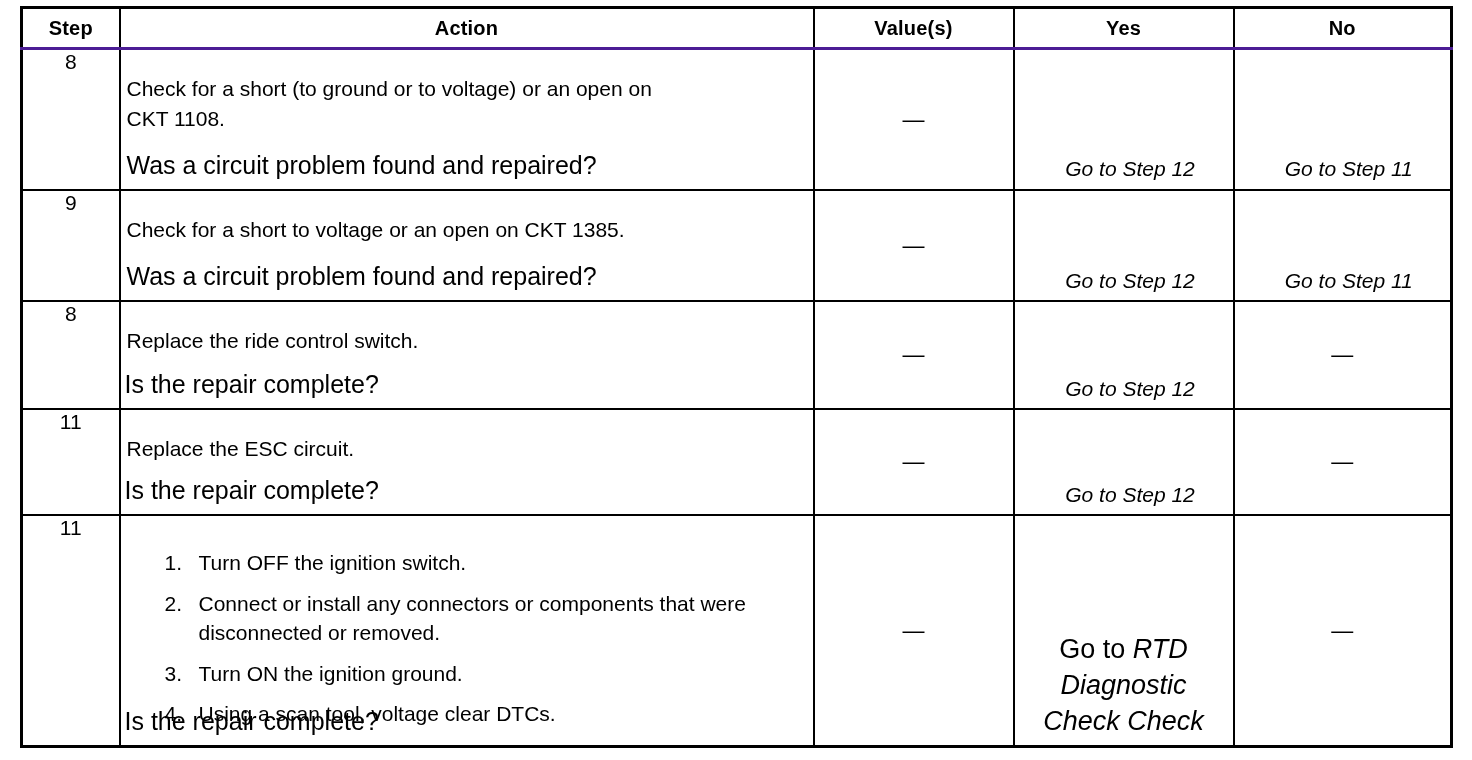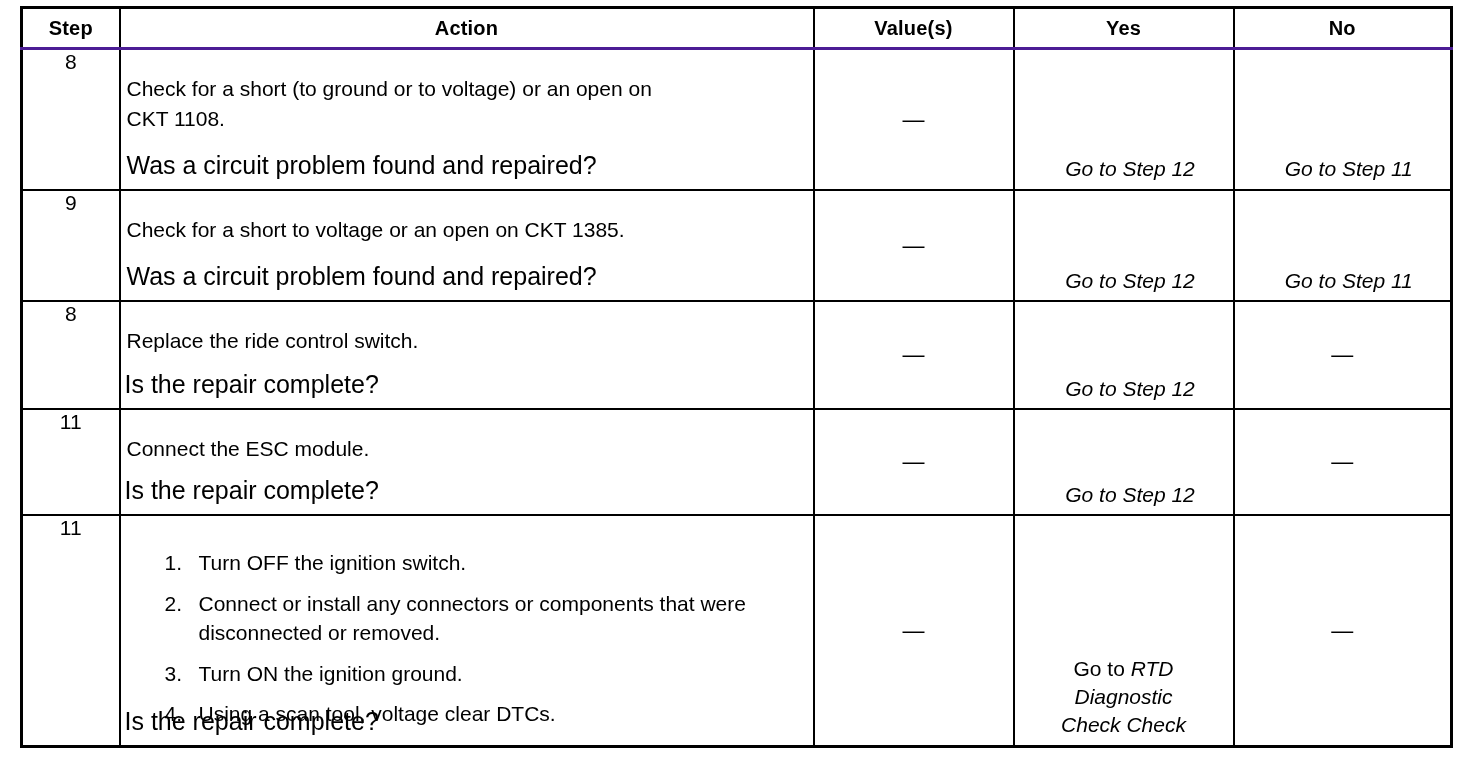--- a/index.html
+++ b/index.html
@@ -152,21 +152,21 @@
     font-size: 21px;
     line-height: 1.32;
     white-space: nowrap;
   }
   .goto-block {
     position: absolute;
     left: 0;
     right: 0;
     bottom: 6px;
     text-align: center;
-    font-size: 21px;
+    font-size: 27px;
     line-height: 1.34;
   }
   .goto-block .plain { font-style: normal; }
   .goto-block .ital  { font-style: italic; }
   .goto-block .ln { display: block; white-space: nowrap; }
 
   
   .r8  td { height: 106px; }
   .r9  td { height: 74px;  }
   .r10 td { height: 106px; }
@@ -264,21 +264,21 @@
         </td>
         <td class="vcell">
           <span class="dash-mid">—</span>
         </td>
       </tr>
 
       <tr class="r11">
         <td class="step-cell">11</td>
         <td class="action-cell">
           <div class="action-inner">
-            <span class="action-line">Connect the ESC module.</span>
+            <span class="action-line">Replace the ESC circuit.</span>
             <span class="action-question q-bottom">Is the repair complete?</span>
           </div>
         </td>
         <td class="vcell">
           <span class="dash-mid">—</span>
         </td>
         <td class="vcell">
           <span class="goto-bottom">Go to Step 12</span>
         </td>
         <td class="vcell">

